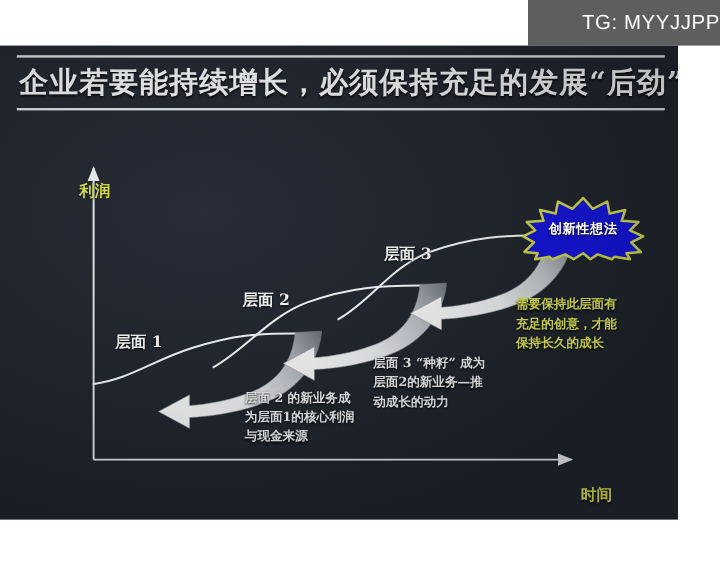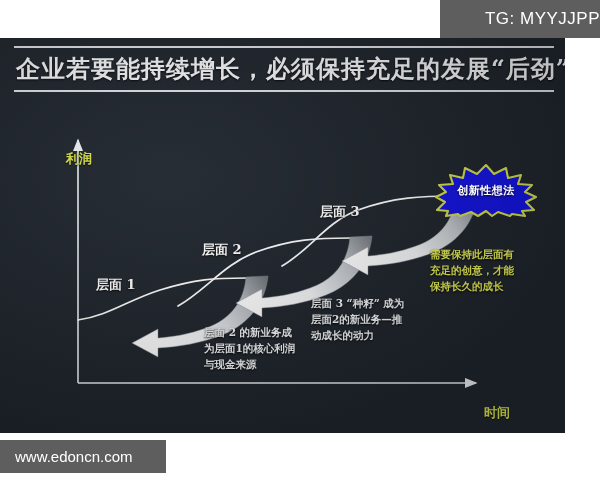--- a/index.html
+++ b/index.html
@@ -215,17 +215,14 @@
     <div class="burst">
       <div class="burst-text">创新性想法</div>
     </div>
 
     <div class="note note-white note-1">层面 2 的新业务成为层面1的核心利润与现金来源</div>
     <div class="note note-white note-2">层面 3 “种籽” 成为层面2的新业务—推动成长的动力</div>
     <div class="note note-yellow note-3">需要保持此层面有充足的创意，才能保持长久的成长</div>
 
   </div>
 
-  <div class="url-bar">
-    <span class="url-text">www.edoncn.com</span>
-  </div>
 
 </div>
 
 </body></html>

